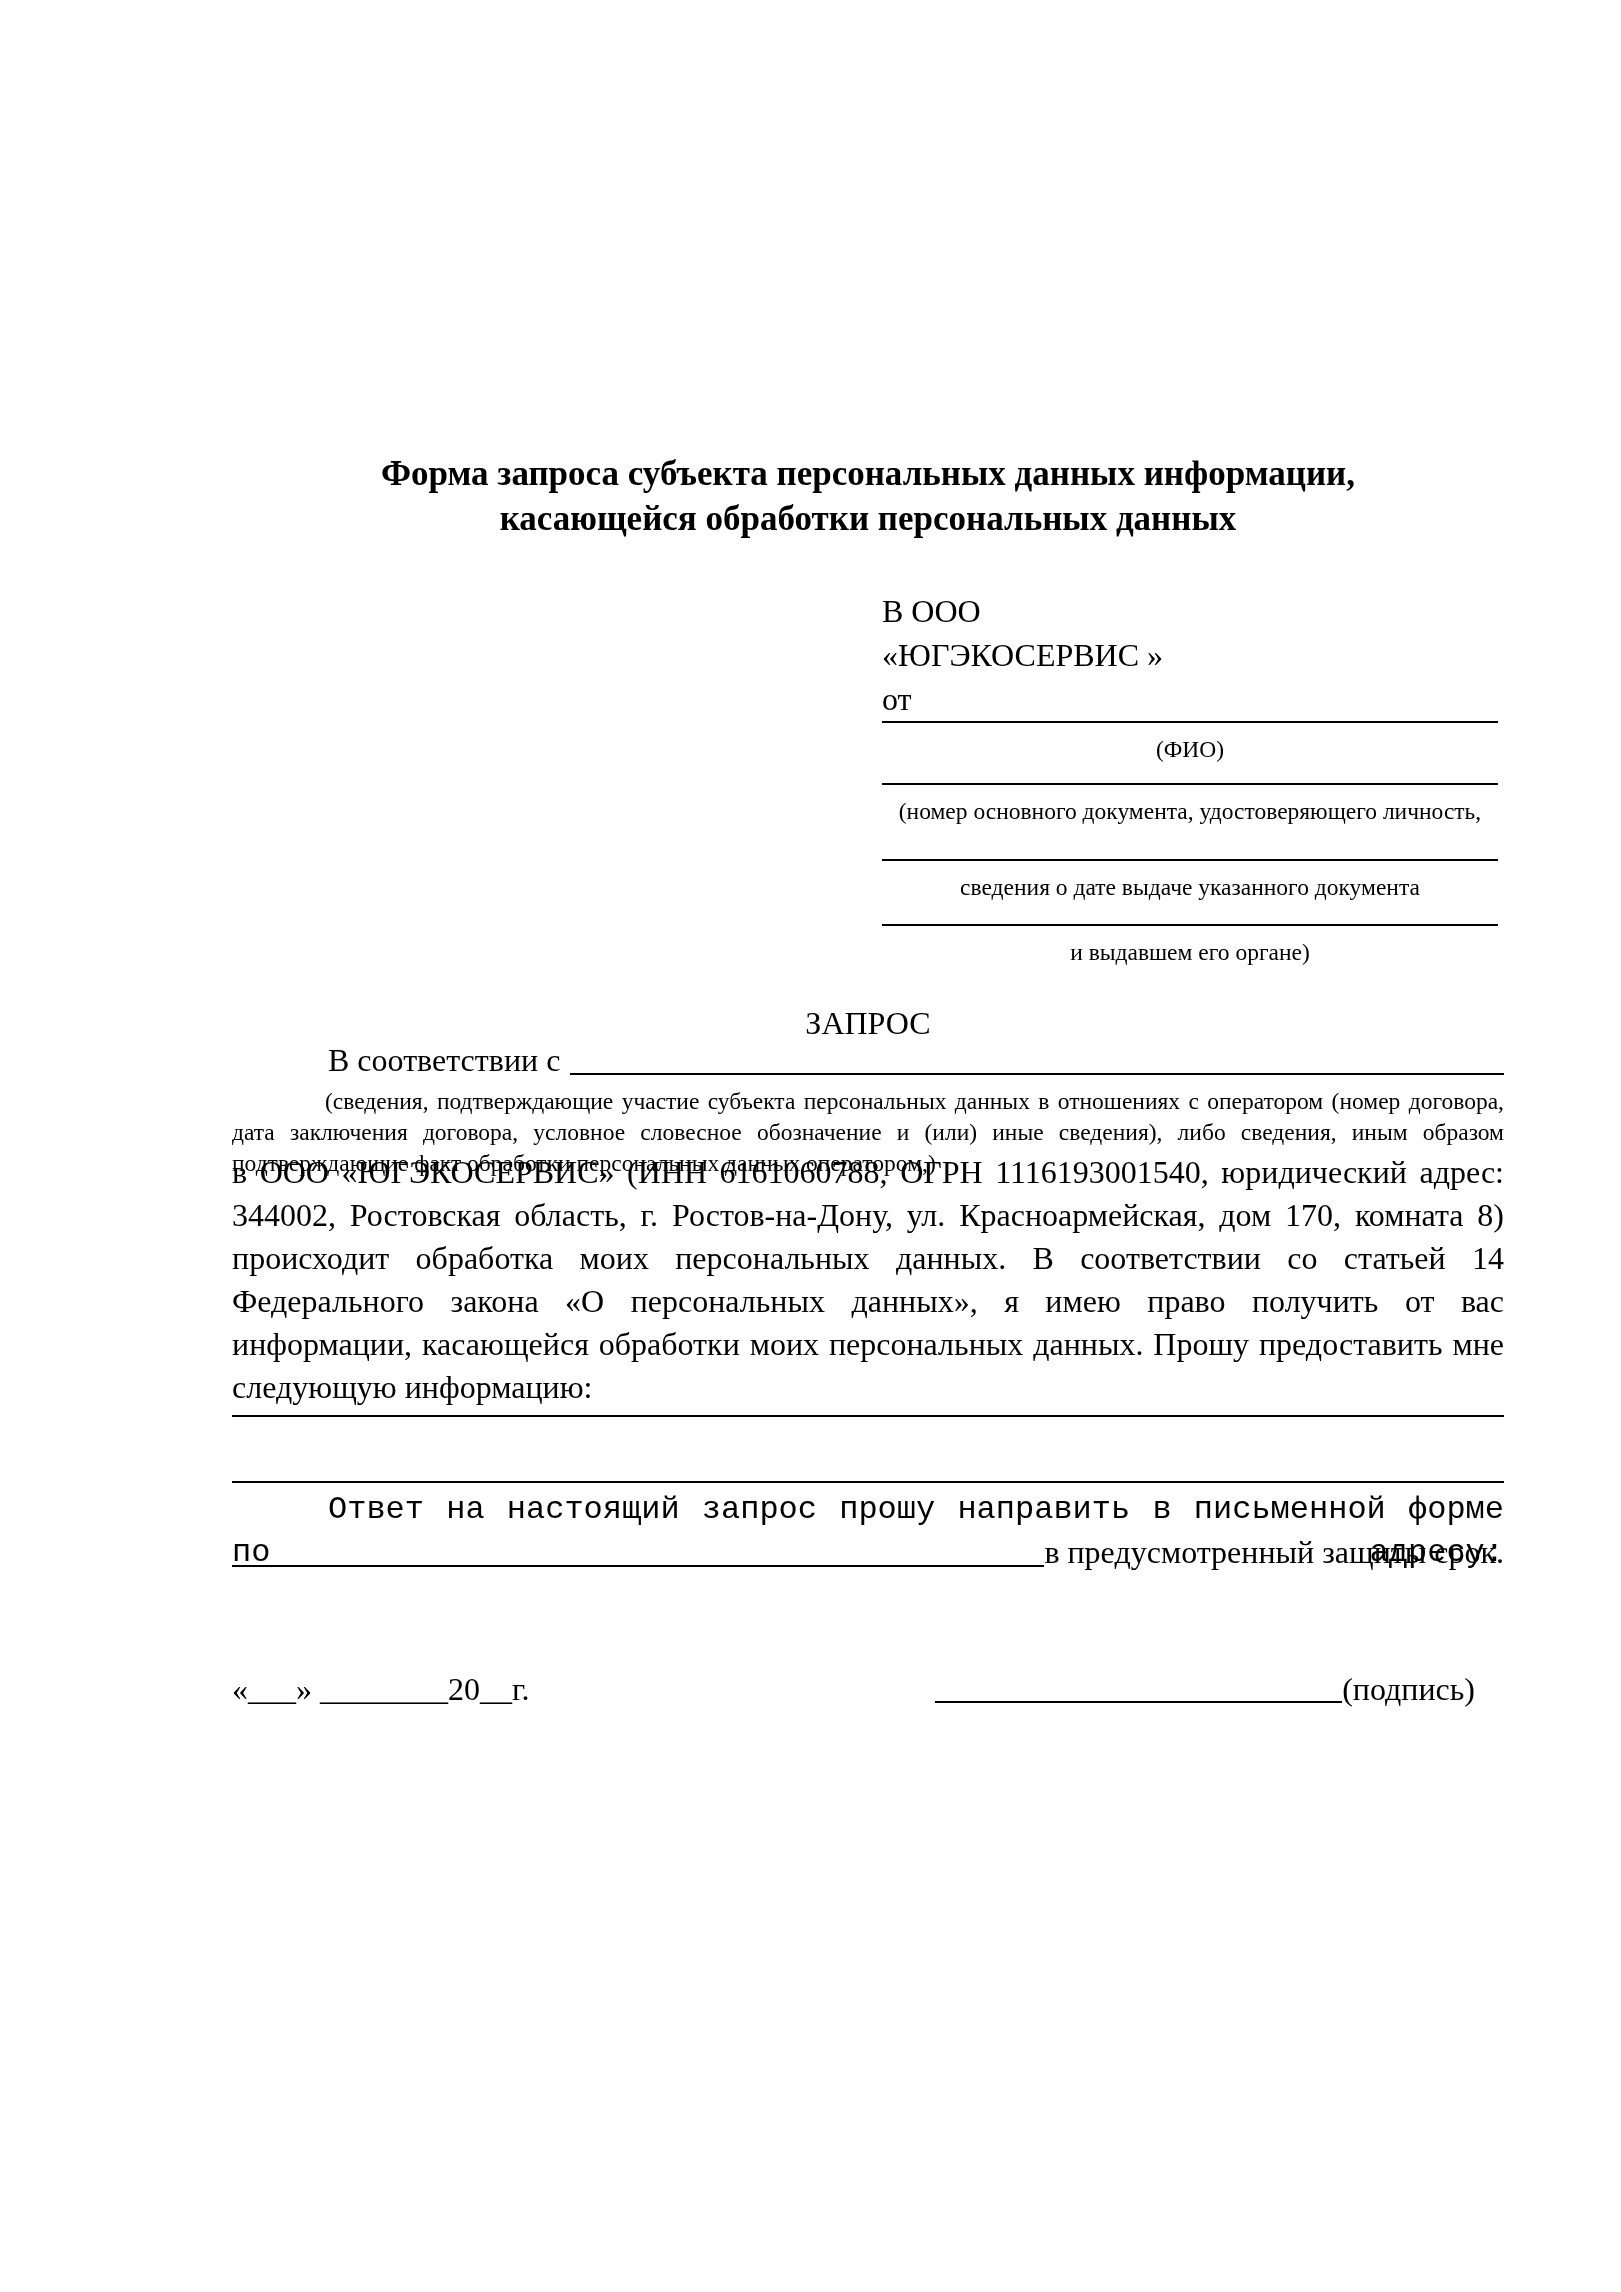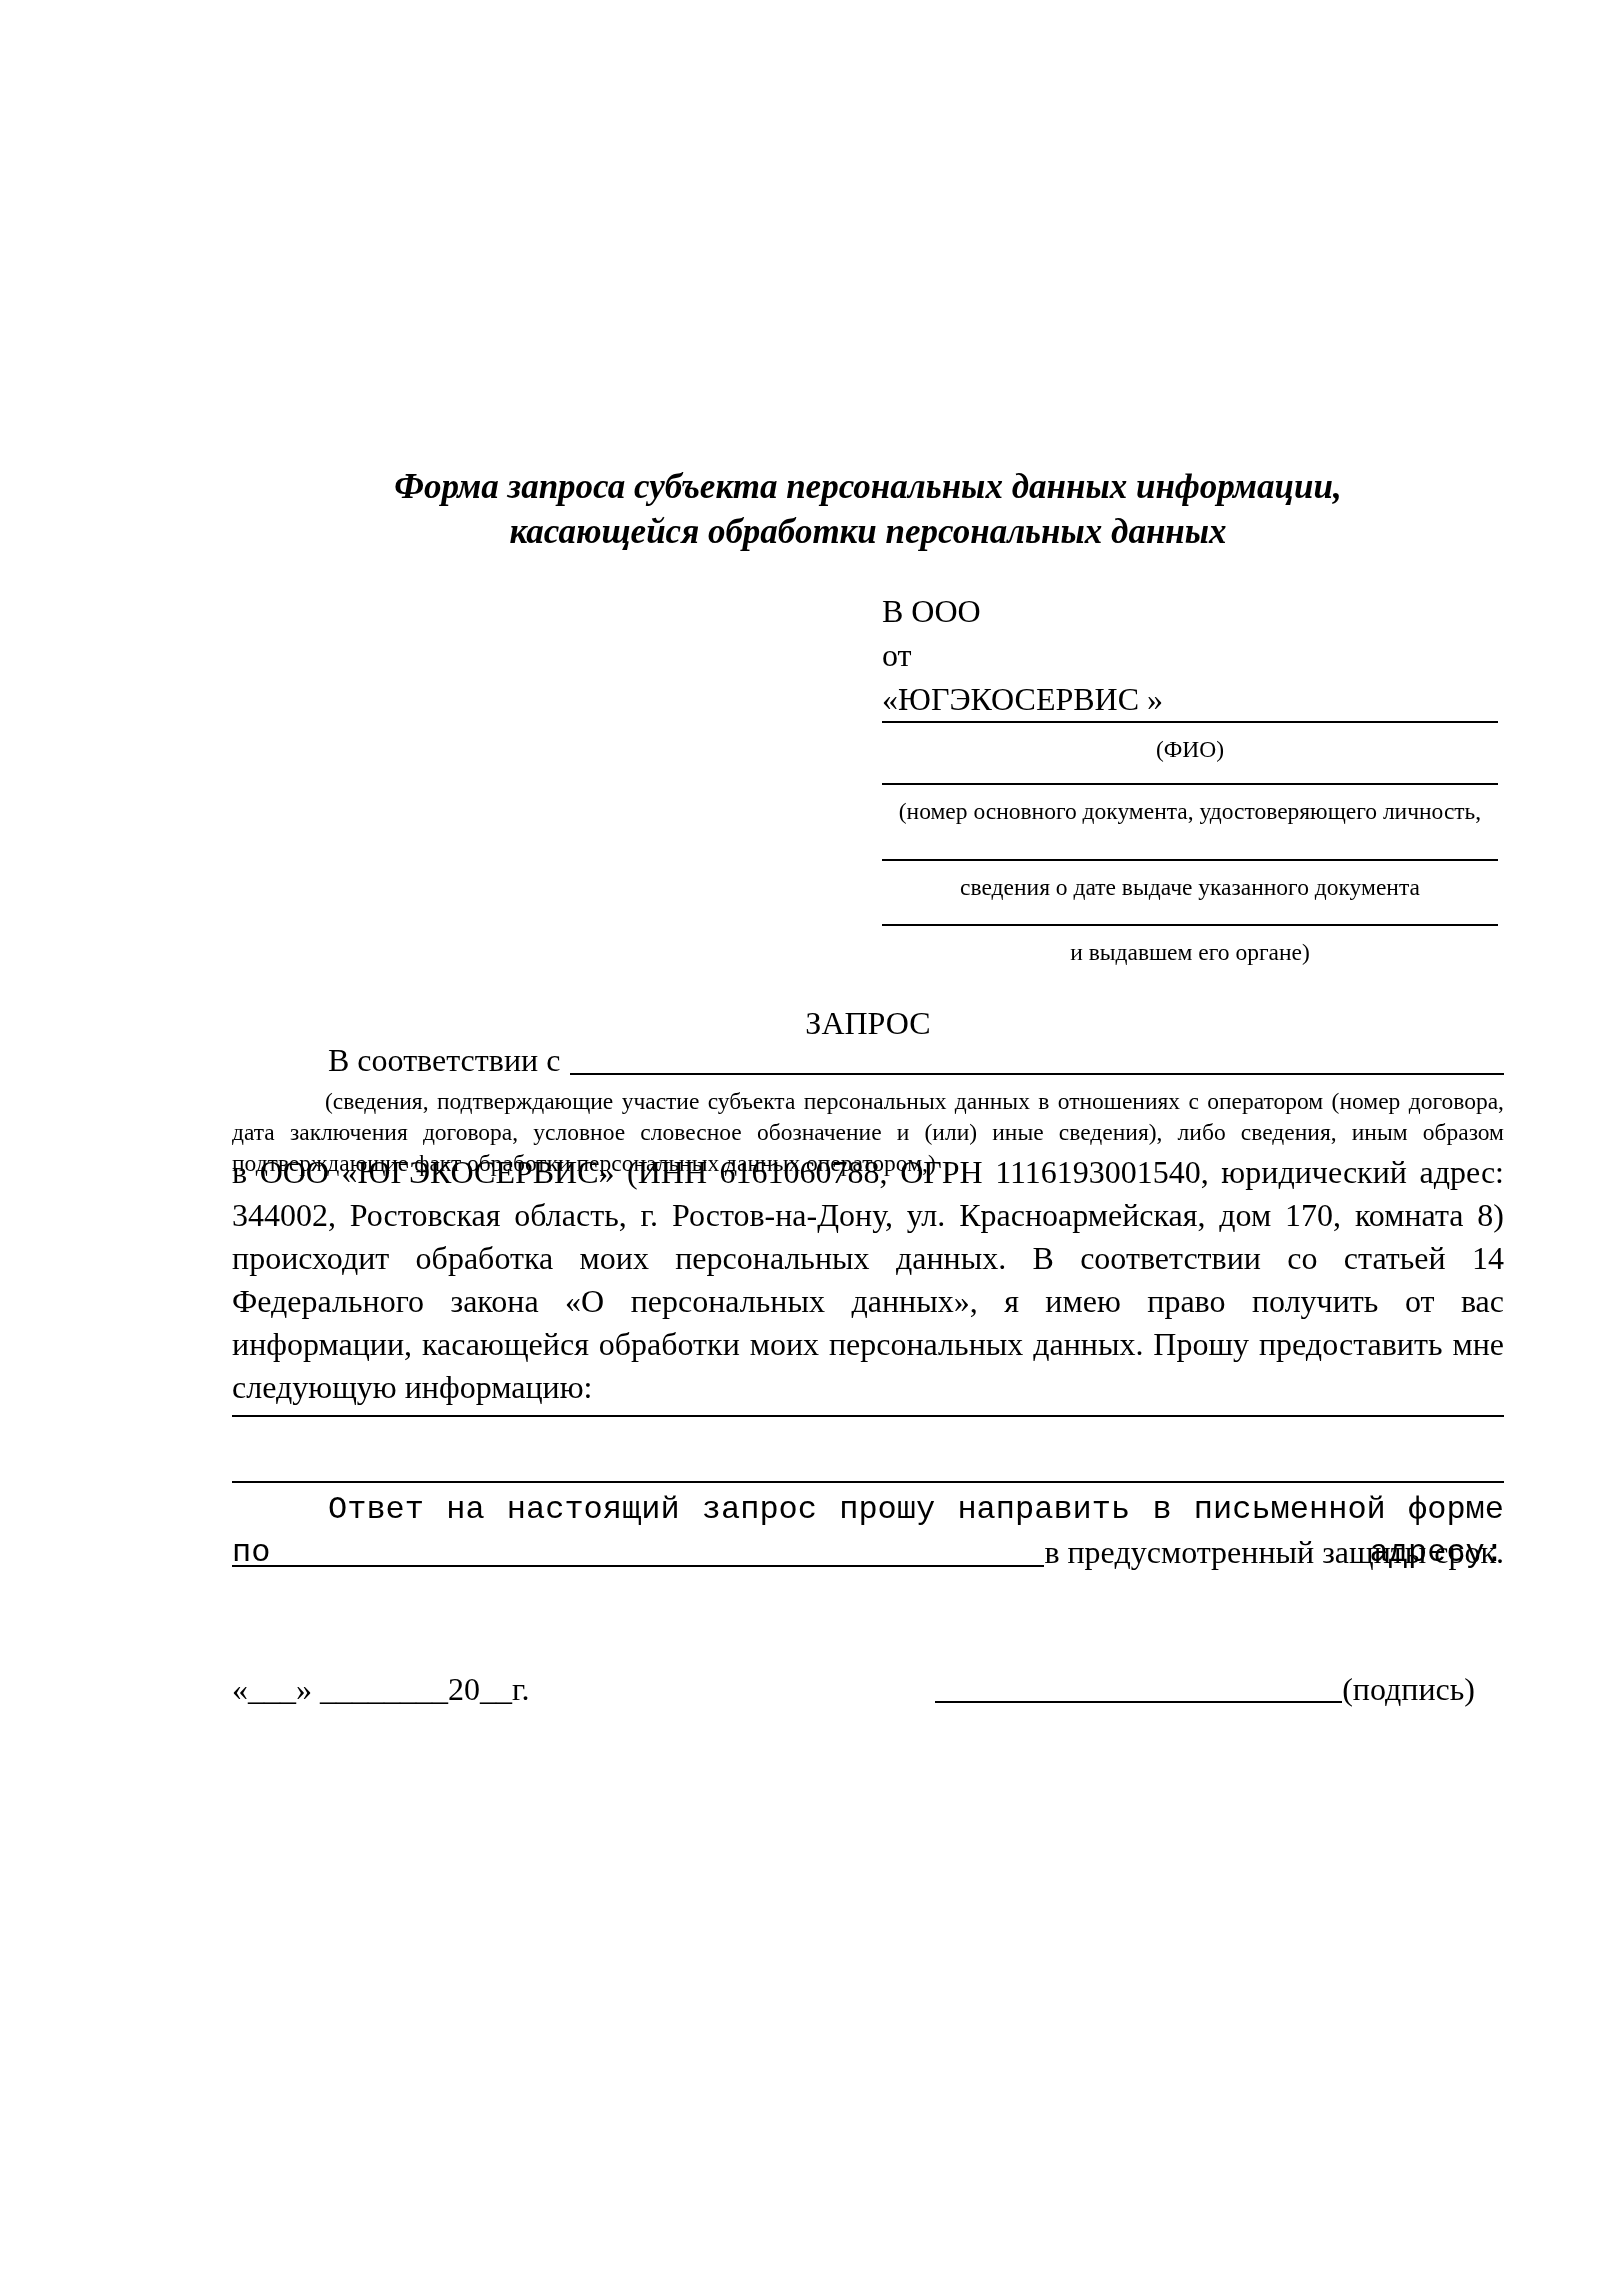--- a/index.html
+++ b/index.html
@@ -19,27 +19,26 @@
     left: 1081px;
     top: 289px;
     font-size: 32px;
     line-height: 43px;
     text-align: left;
   }
   
   .doc-title {
     position: absolute;
     left: 232px;
-    top: 464px;
+    top: 451px;
     width: 1272px;
     text-align: center;
     font-weight: bold;
     font-size: 35px;
     line-height: 45px;
-    font-style: italic;
   }
   
   .recipient {
     position: absolute;
     left: 882px;
     top: 589px;
     width: 616px;
     font-size: 32px;
   }
   .recipient .r-line { line-height: 44px; }
@@ -162,22 +161,22 @@
 <div class="page">
 
 
   <div class="doc-title">
     <div>Форма запроса субъекта персональных данных информации,</div>
     <div>касающейся обработки персональных данных</div>
   </div>
 
   <div class="recipient">
     <div class="r-line">В ООО</div>
+    <div class="r-line">«ЮГЭКОСЕРВИС »</div>
     <div class="r-line">от</div>
-    <div class="r-line">«ЮГЭКОСЕРВИС »</div>
 
     <div class="blank-line"></div>
     <div class="caption">(ФИО)</div>
 
     <div class="blank-line gap-fio"></div>
     <div class="caption">(номер основного документа, удостоверяющего личность,</div>
 
     <div class="blank-line gap-date"></div>
     <div class="caption">сведения о дате выдаче указанного документа</div>
 

